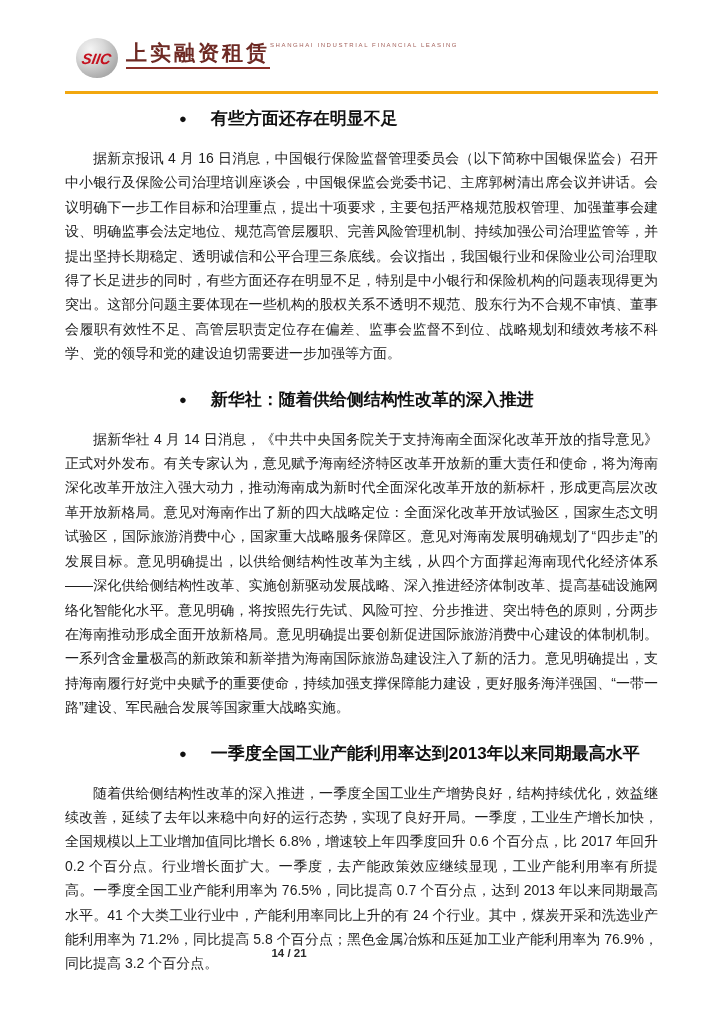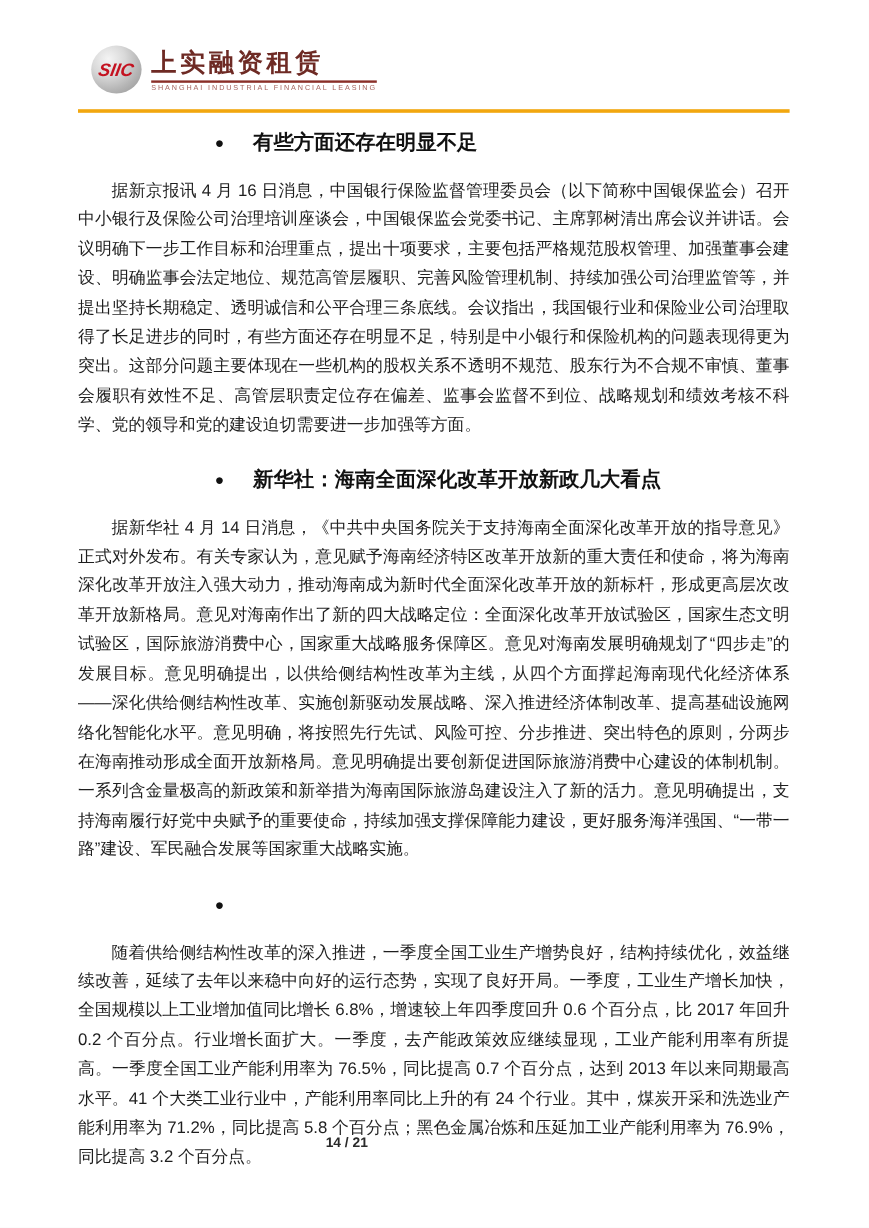--- a/index.html
+++ b/index.html
@@ -25,21 +25,21 @@
     display:flex;align-items:center;justify-content:center;
     flex:0 0 auto;
   }
   .logo-sphere span{
     font-style:italic;font-weight:bold;font-size:15px;
     color:#c41220;letter-spacing:0px;
     transform:skewX(-10deg);
   }
   .brand-text{
     margin-left:8px;margin-top:2px;
-    display:flex;flex-direction:column;
+    display:flex;flex-direction:row;
   }
   .brand-cn{
     font-size:21px;font-weight:bold;color:#6e2a24;
     letter-spacing:3px;
     padding-bottom:1px;
     border-bottom:2px solid #8a2f28;
     line-height:26px;
   }
   .brand-en{
     margin-top:2px;
@@ -106,28 +106,29 @@
       <div class="section-heading">
         <span class="bullet">●</span>
         <span>有些方面还存在明显不足</span>
       </div>
       <p class="para">据新京报讯 4 月 16 日消息，中国银行保险监督管理委员会（以下简称中国银保监会）召开中小银行及保险公司治理培训座谈会，中国银保监会党委书记、主席郭树清出席会议并讲话。会议明确下一步工作目标和治理重点，提出十项要求，主要包括严格规范股权管理、加强董事会建设、明确监事会法定地位、规范高管层履职、完善风险管理机制、持续加强公司治理监管等，并提出坚持长期稳定、透明诚信和公平合理三条底线。会议指出，我国银行业和保险业公司治理取得了长足进步的同时，有些方面还存在明显不足，特别是中小银行和保险机构的问题表现得更为突出。这部分问题主要体现在一些机构的股权关系不透明不规范、股东行为不合规不审慎、董事会履职有效性不足、高管层职责定位存在偏差、监事会监督不到位、战略规划和绩效考核不科学、党的领导和党的建设迫切需要进一步加强等方面。</p>
     </div>
 
     <div class="section">
       <div class="section-heading">
         <span class="bullet">●</span>
-        <span>新华社：海南全面深化改革开放新政几大看点</span>
+        <span>新华社：随着供给侧结构性改革的深入推进</span>
       </div>
       <p class="para">据新华社 4 月 14 日消息，《中共中央国务院关于支持海南全面深化改革开放的指导意见》正式对外发布。有关专家认为，意见赋予海南经济特区改革开放新的重大责任和使命，将为海南深化改革开放注入强大动力，推动海南成为新时代全面深化改革开放的新标杆，形成更高层次改革开放新格局。意见对海南作出了新的四大战略定位：全面深化改革开放试验区，国家生态文明试验区，国际旅游消费中心，国家重大战略服务保障区。意见对海南发展明确规划了“四步走”的发展目标。意见明确提出，以供给侧结构性改革为主线，从四个方面撑起海南现代化经济体系——深化供给侧结构性改革、实施创新驱动发展战略、深入推进经济体制改革、提高基础设施网络化智能化水平。意见明确，将按照先行先试、风险可控、分步推进、突出特色的原则，分两步在海南推动形成全面开放新格局。意见明确提出要创新促进国际旅游消费中心建设的体制机制。一系列含金量极高的新政策和新举措为海南国际旅游岛建设注入了新的活力。意见明确提出，支持海南履行好党中央赋予的重要使命，持续加强支撑保障能力建设，更好服务海洋强国、“一带一路”建设、军民融合发展等国家重大战略实施。</p>
     </div>
 
     <div class="section">
       <div class="section-heading">
         <span class="bullet">●</span>
+        <span>一季度全国工业产能利用率达到2013年以来同期最高水平</span>
       </div>
       <p class="para">随着供给侧结构性改革的深入推进，一季度全国工业生产增势良好，结构持续优化，效益继续改善，延续了去年以来稳中向好的运行态势，实现了良好开局。一季度，工业生产增长加快，全国规模以上工业增加值同比增长 6.8%，增速较上年四季度回升 0.6 个百分点，比 2017 年回升 0.2 个百分点。行业增长面扩大。一季度，去产能政策效应继续显现，工业产能利用率有所提高。一季度全国工业产能利用率为 76.5%，同比提高 0.7 个百分点，达到 2013 年以来同期最高水平。41 个大类工业行业中，产能利用率同比上升的有 24 个行业。其中，煤炭开采和洗选业产能利用率为 71.2%，同比提高 5.8 个百分点；黑色金属冶炼和压延加工业产能利用率为 76.9%，同比提高 3.2 个百分点。</p>
     </div>
 
   </div>
 
   <div class="footer">14 / 21</div>
 
 </div>
 

